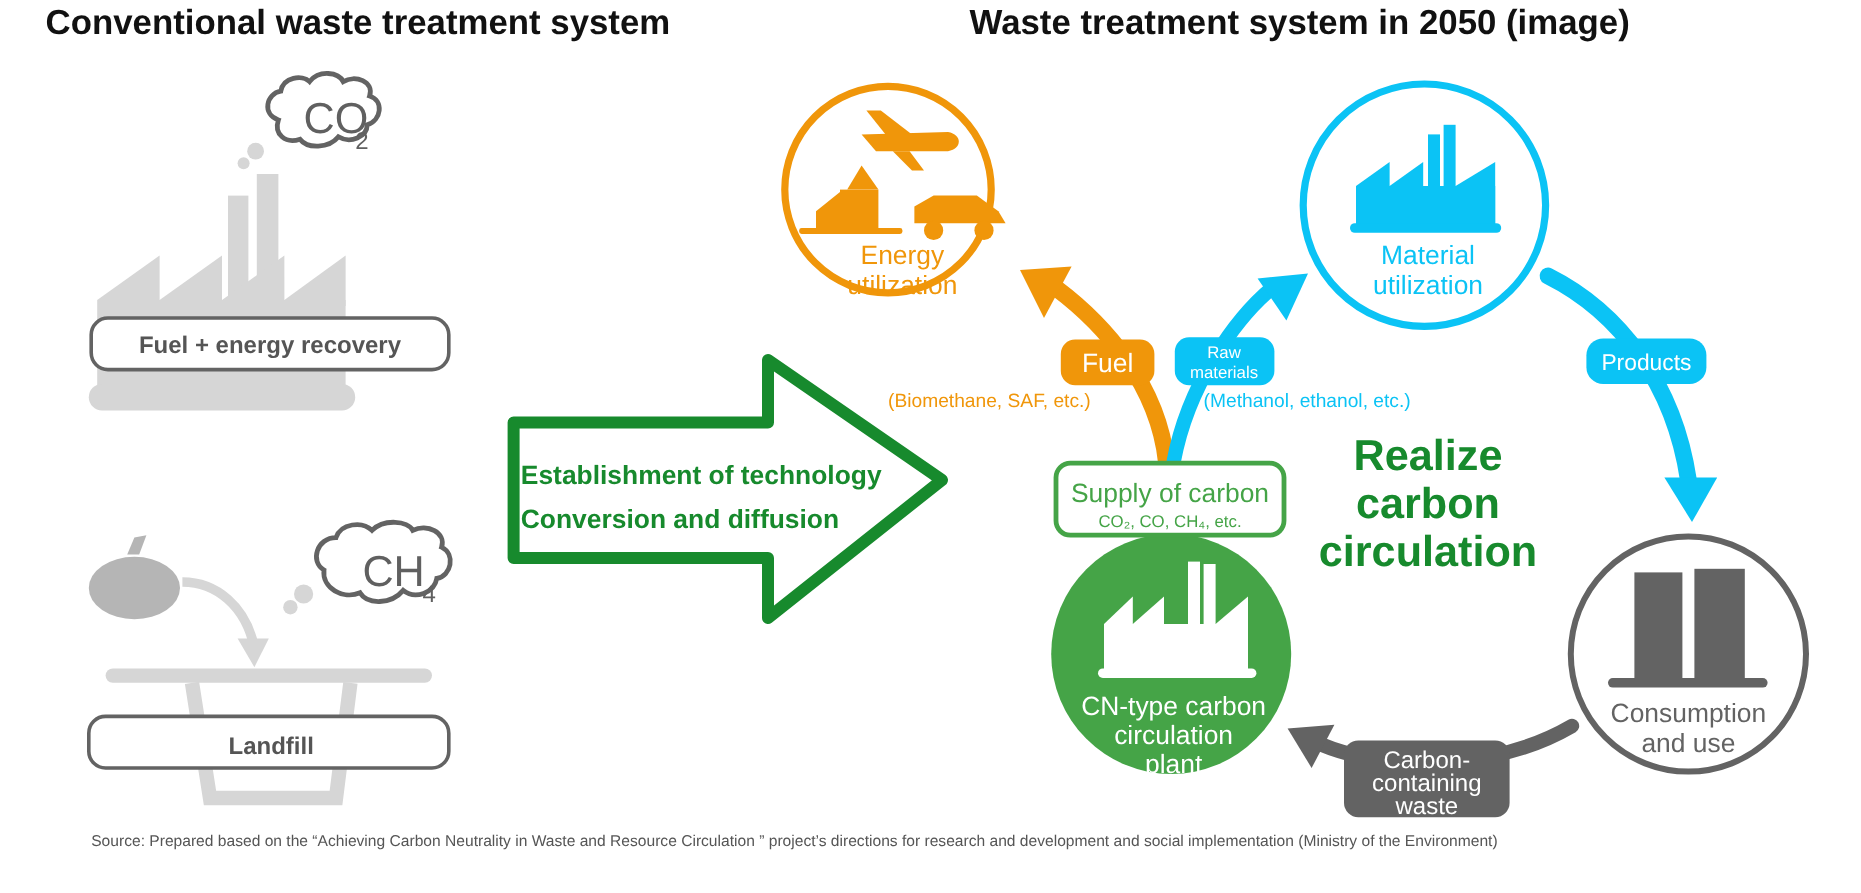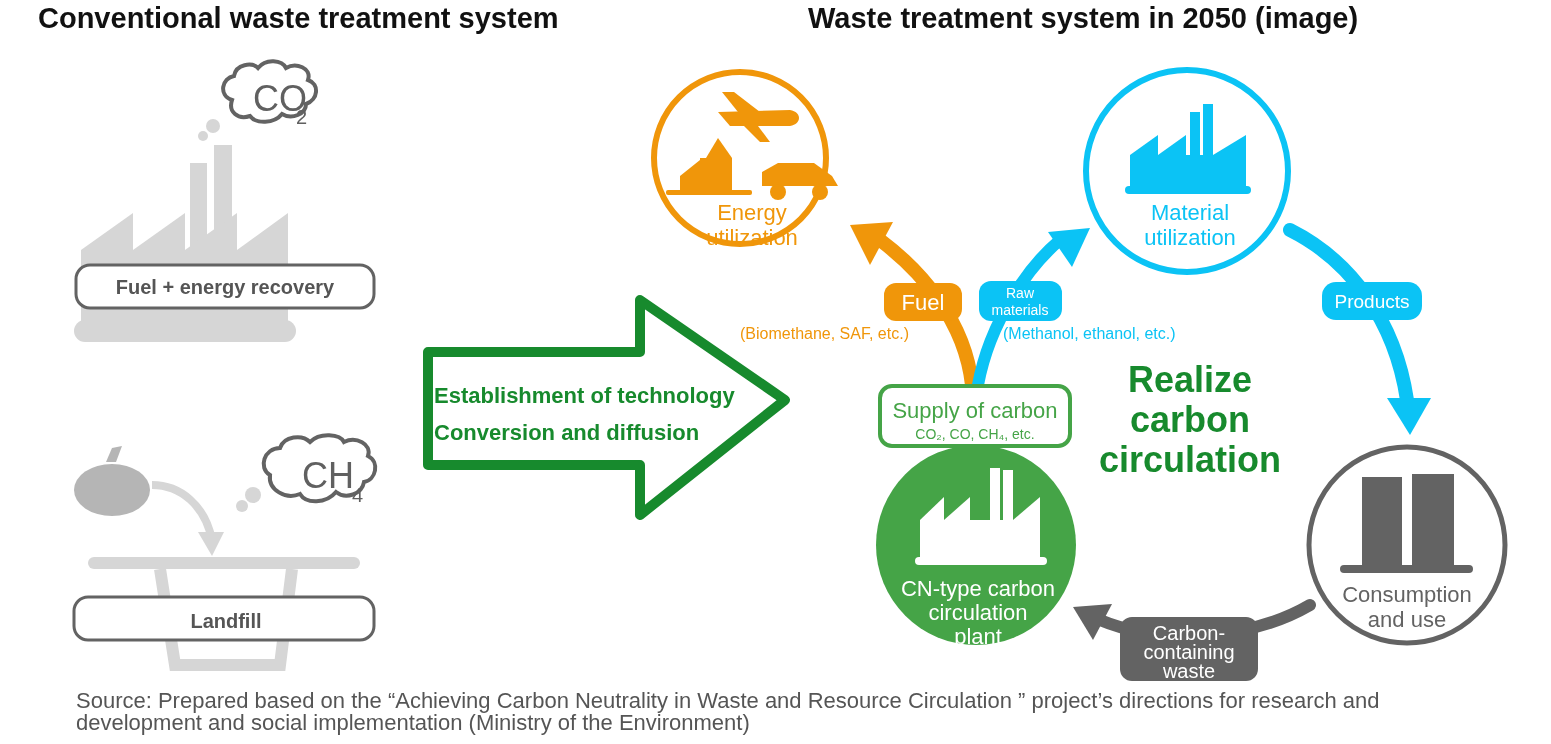--- a/index.html
+++ b/index.html
@@ -11,21 +11,21 @@
   .gas { font-size: 36px; fill: #606060; }
   .gas-sub { font-size: 20px; fill: #606060; }
   .green-bold { font-weight: bold; font-size: 22px; fill: #178a2d; }
   .orange { fill: #f0960a; }
   .cyan { fill: #0bc3f5; }
   .circle-label { font-size: 22px; text-anchor: middle; }
   .pill-text { fill: #ffffff; text-anchor: middle; }
   .small-note { font-size: 16px; }
   .realize { font-size: 36px; fill: #178a2d; text-anchor: middle; font-weight: bold; }
   .source { position: absolute; left: 76px; top: 690px; width: 1420px;
-            font-size: 22px; line-height: 22px; color: #555555; }
+            font-size: 13px; line-height: 22px; color: #555555; }
 </style>
 </head>
 <body>
 
 <svg id="diagram" width="1551" height="744" viewBox="0 0 1551 744">
 
   <text x="38" y="28" class="title">Conventional waste treatment system</text>
   <text x="808" y="28" class="title">Waste treatment system in 2050 (image)</text>
 
   <g fill="#d6d6d6">

